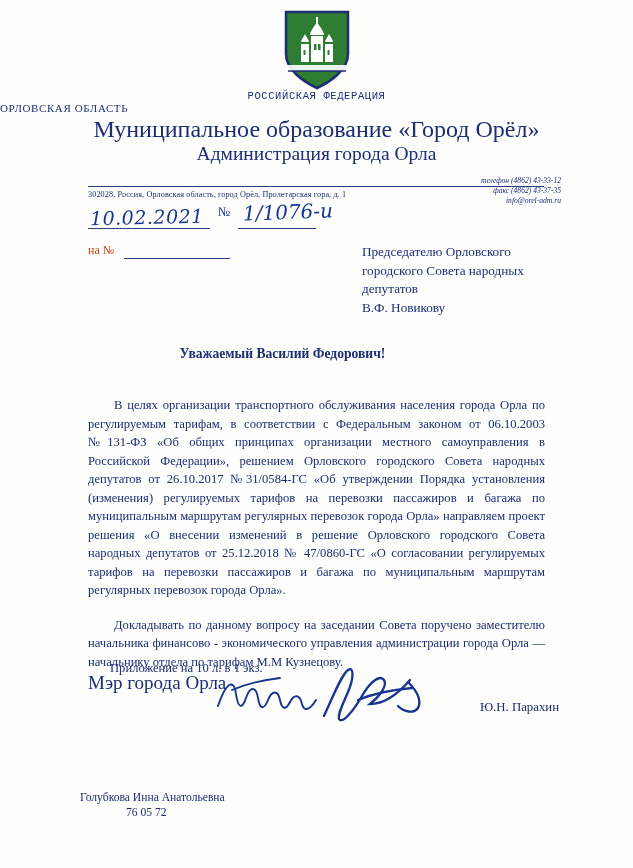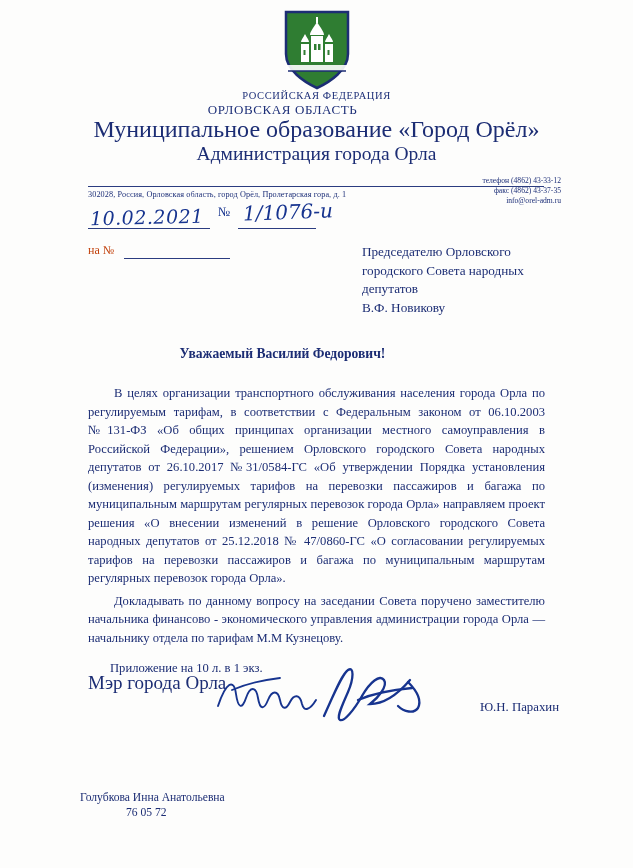--- a/index.html
+++ b/index.html
@@ -37,28 +37,28 @@
 
   
   .fed-line {
     position: absolute;
     top: 90px;
     width: 633px;
     text-align: center;
     font-size: 10.5px;
     letter-spacing: 0.6px;
     color: #1d2f78;
-    font-family: Liberation Serif, serif;
+    font-family: Liberation Mono, monospace;
   }
   .obl-line {
     position: absolute;
     top: 102px;
     width: 565px;
-    text-align: center;
-    font-size: 13px;
+    text-align: left;
+    font-size: 11px;
     letter-spacing: 0.6px;
     color: #1d2f78;
   }
 
   .title1 {
     position: absolute;
     top: 116px;
     width: 633px;
     text-align: center;
     font-size: 24px;
@@ -84,21 +84,21 @@
   }
   .contacts {
     position: absolute;
     top: 176px;
     right: 72px;
     text-align: right;
     font-size: 7.6px;
     line-height: 1.32;
     color: #1d2f78;
   }
-  .contacts div { white-space: nowrap; }
+  .contacts div { white-space: nowrap; font-style: italic; }
 
   .hr-top {
     position: absolute;
     top: 186px;
     left: 88px;
     width: 456px;
     border-top: 1px solid #2b3c80;
   }
 
   
@@ -188,21 +188,21 @@
     position: absolute;
     top: 380px;
     left: 88px;
     width: 457px;
     font-size: 12.6px;
     line-height: 1.47;
     text-align: justify;
     color: #1c2d74;
   }
   .body-text p {
-    margin: 4px 0 1px 0;
+    margin: 16px 0 1px 0;
     text-indent: 26px;
   }
   .app-note {
     position: absolute;
     top: 645px;
     left: 110px;
     font-size: 12.6px;
     color: #1c2d74;
     margin-top: 16px;
   }

